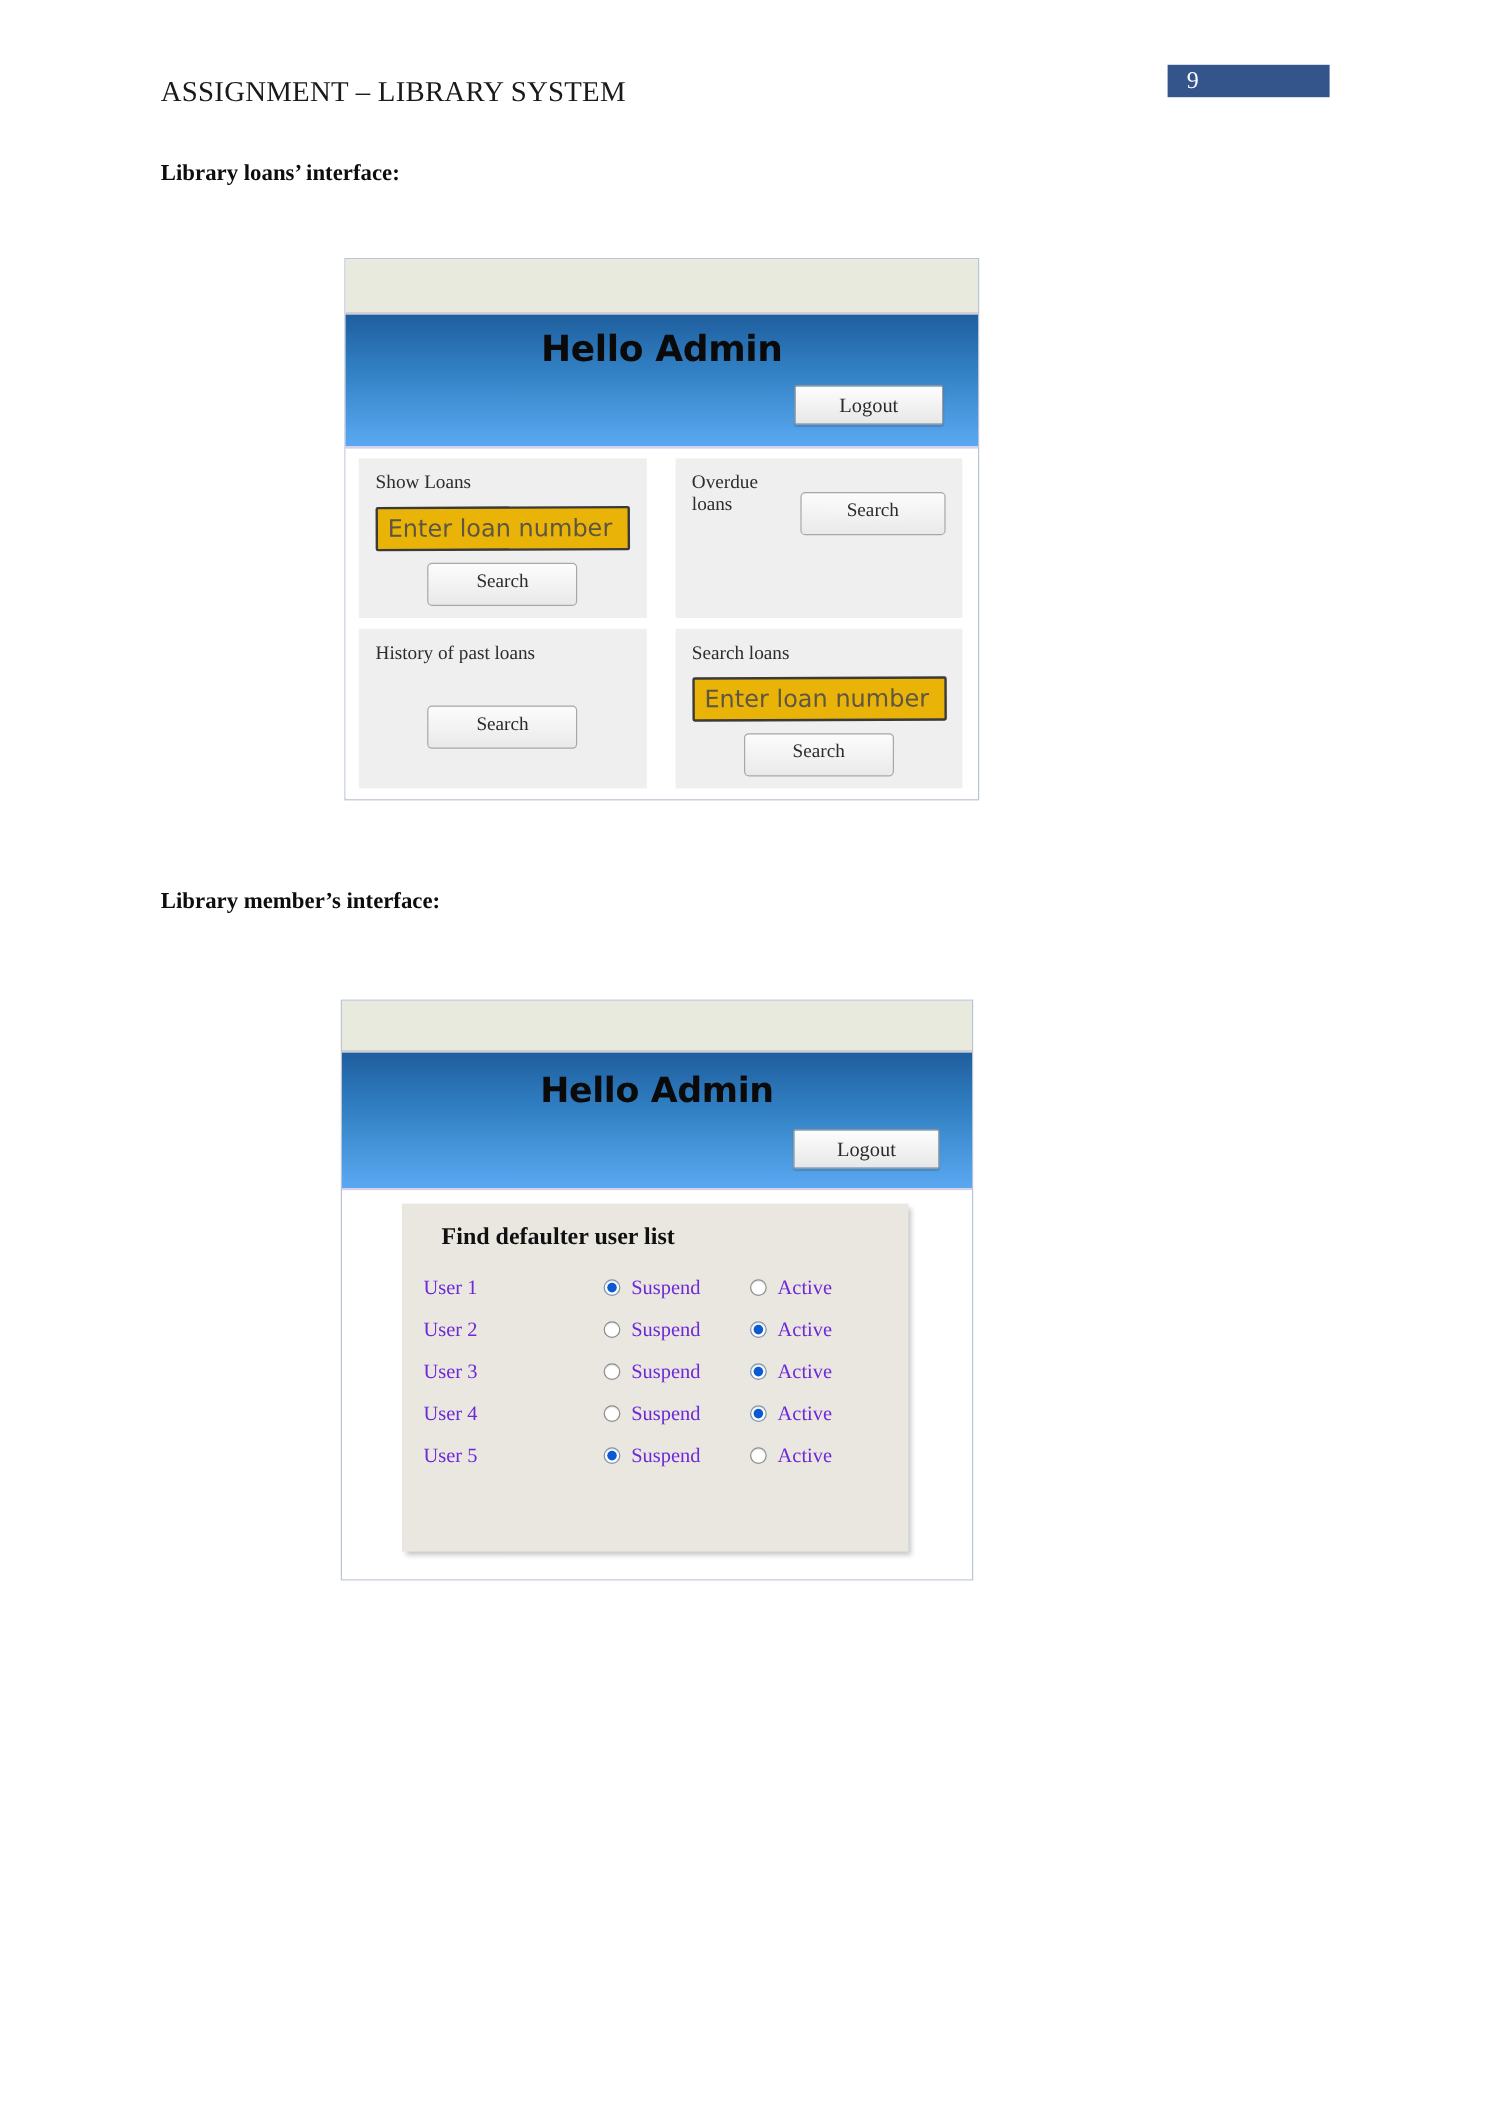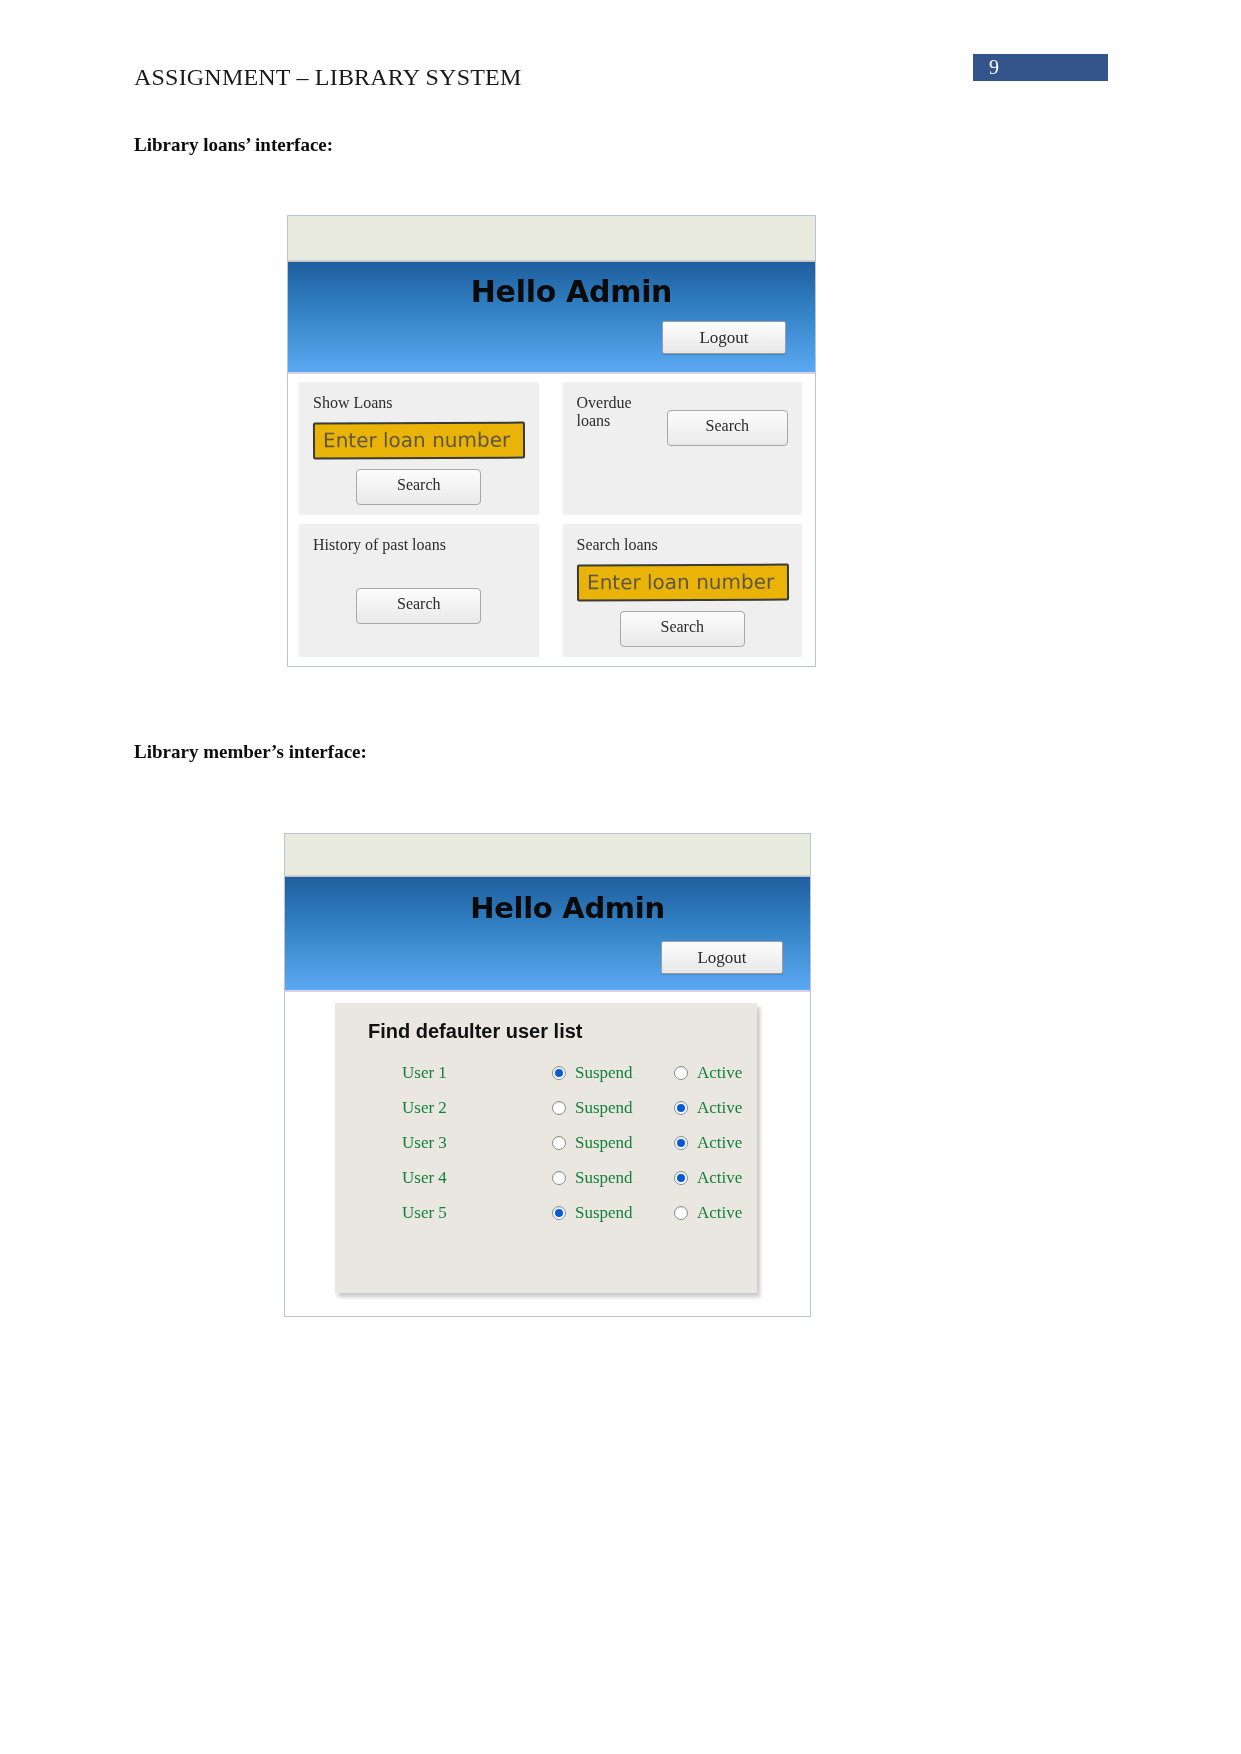--- a/index.html
+++ b/index.html
@@ -77,21 +77,20 @@
   .hello-admin {
     position: absolute;
     width: 100%;
     text-align: center;
     top: 12px;
     font-family: "DejaVu Sans", sans-serif;
     font-weight: bold;
     font-size: 30px;
     color: #0a0a0a;
     letter-spacing: -0.3px;
-    margin-left: 20px;
   }
   #mockup-member .hello-admin { top: 14px; font-size: 29px; }
 
   .logout-btn {
     position: absolute;
     right: 29px;
     bottom: 18px;
     width: 124px; height: 33px;
     background: linear-gradient(to bottom, #fdfdfd 0%, #f2f2f2 52%, #e7e7e7 100%);
     border: 1px solid #9c9c9c;
@@ -171,34 +170,34 @@
     background: #ffffff;
   }
   .defaulter-card {
     position: absolute;
     left: 50px; top: 11px;
     width: 422px; height: 290px;
     background: #e9e7e0;
     box-shadow: 3px 4px 4px rgba(0,0,0,0.22);
   }
   .defaulter-title {
-    font-family: Liberation Sans, sans-serif;
+    font-family: Liberation Serif, serif;
     font-weight: bold;
     font-size: 20px;
     color: #111111;
     margin: 17px 0 12px 33px;
   }
   .user-row {
     display: flex;
     align-items: center;
     height: 35px;
-    padding-left: 67px;
+    padding-left: 18px;
     font-family: "Liberation Serif", serif;
     font-size: 17px;
-    color: #15803d;
+    color: #6d28d9;
   }
   .user-name { width: 150px; }
   .opt { display: flex; align-items: center; }
   .opt.suspend { width: 122px; }
   .radio {
     width: 14px; height: 14px;
     border-radius: 50%;
     border: 1px solid #8c8c8c;
     background: #ffffff;
     margin-right: 9px;

